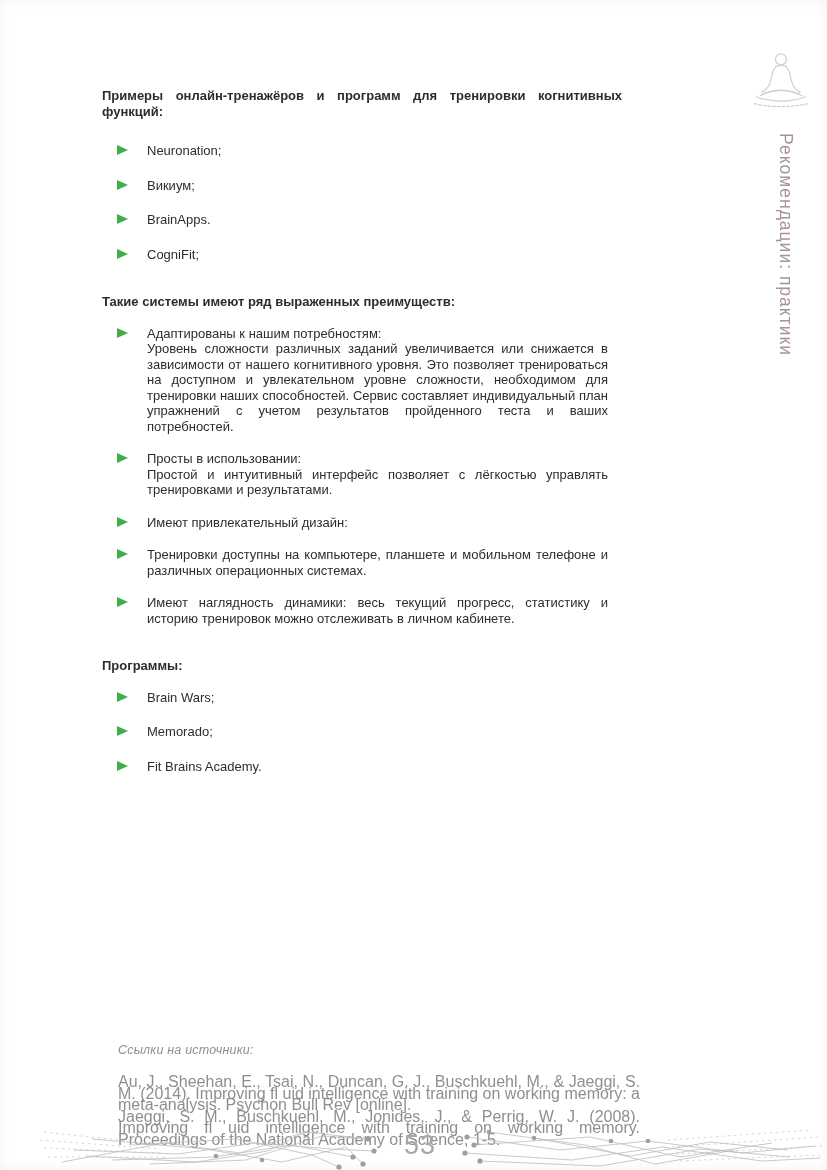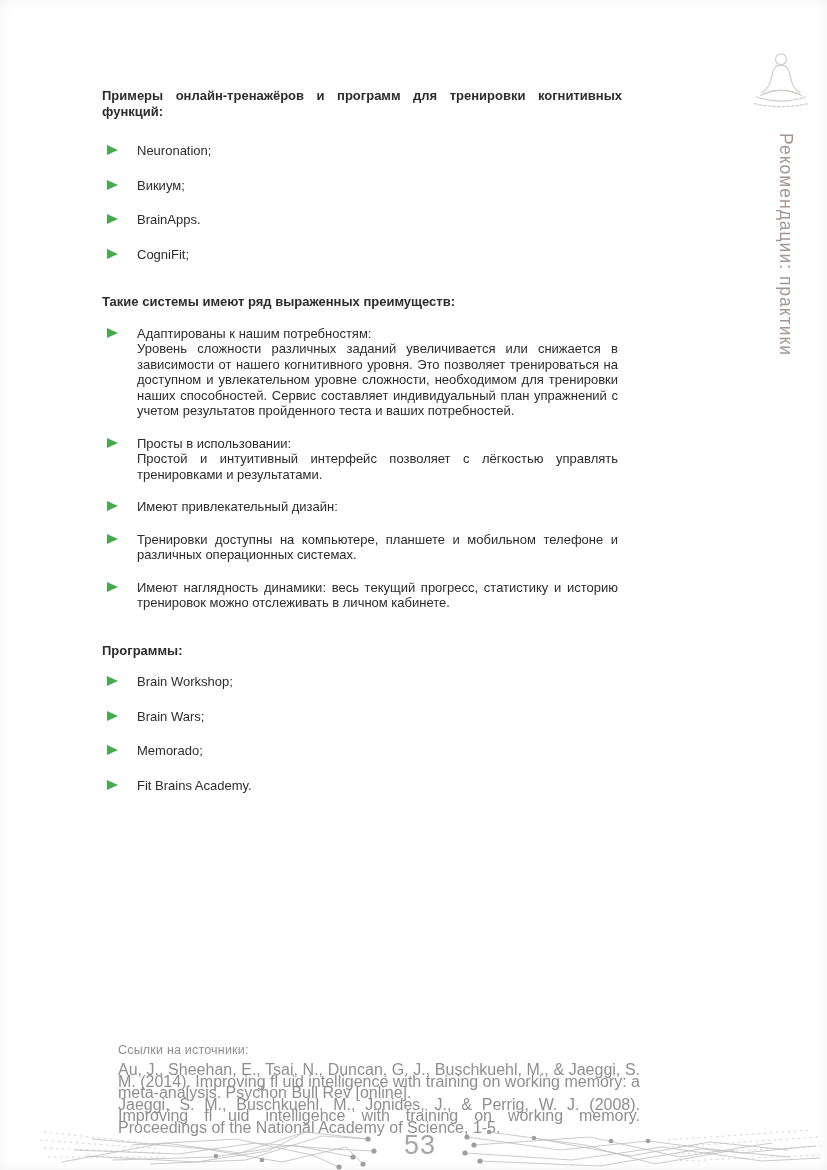--- a/index.html
+++ b/index.html
@@ -26,21 +26,21 @@
   }
   .heading {
     font-weight: 700;
     text-align: justify;
     margin: 0 0 24px 0;
   }
   .subheading {
     font-weight: 700;
     margin: 32px 0 16px 0;
   }
-  ul { list-style: none; margin: 4px; padding: 0; }
+  ul { list-style: none; margin: 14px; padding: 0; }
   .b-item {
     display: flex;
     align-items: flex-start;
     margin-bottom: 19px;
   }
   .tri {
     flex: 0 0 auto;
     width: 0; height: 0;
     border-left: 11px solid #41ad4b;
     border-top: 5px solid transparent;
@@ -54,22 +54,23 @@
   .plain-list .b-item { margin-bottom: 19px; }
   
   .sources {
     position: absolute;
     left: 118px; top: 1043px;
     width: 522px;
     color: #8f8f8f;
   }
   .sources-heading {
     font-size: 12.5px;
-    margin-bottom: 7px;
+    margin-bottom: 19px;
     letter-spacing: 0.2px;
+    font-style: italic;
   }
   .source {
     font-size: 16px;
     line-height: 11.6px;
     text-align: justify;
   }
   
   .sidebar-label {
     position: absolute;
     top: 133px; left: 775px;
@@ -170,24 +171,20 @@
         <span class="tri"></span>
         <span class="b-text adv-body">Имеют наглядность динамики: весь текущий прогресс, статистику и историю тренировок можно отслеживать в личном кабинете.</span>
       </li>
     </ul>
 
     <p class="subheading">Программы:</p>
 
     <ul class="plain-list">
       <li class="b-item">
         <span class="tri"></span>
-        <span class="b-text">Brain Workshop;</span>
-      </li>
-      <li class="b-item">
-        <span class="tri"></span>
         <span class="b-text">Brain Wars;</span>
       </li>
       <li class="b-item">
         <span class="tri"></span>
         <span class="b-text">Memorado;</span>
       </li>
       <li class="b-item">
         <span class="tri"></span>
         <span class="b-text">Fit Brains Academy.</span>
       </li>

